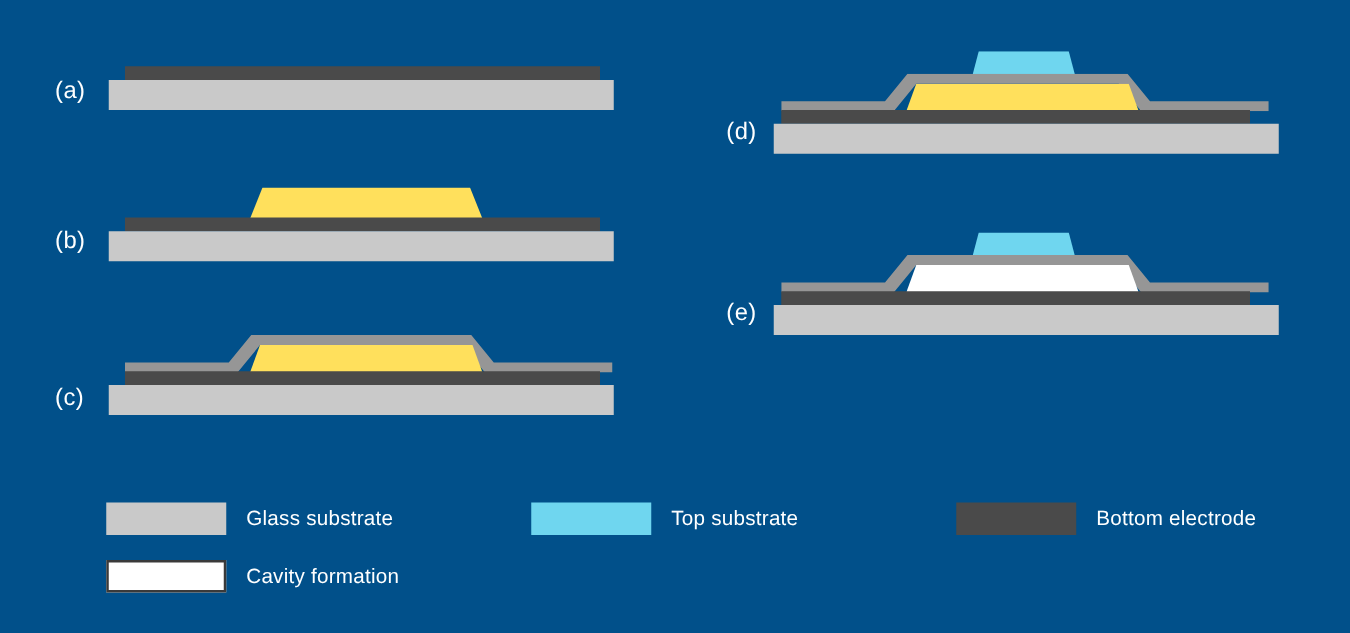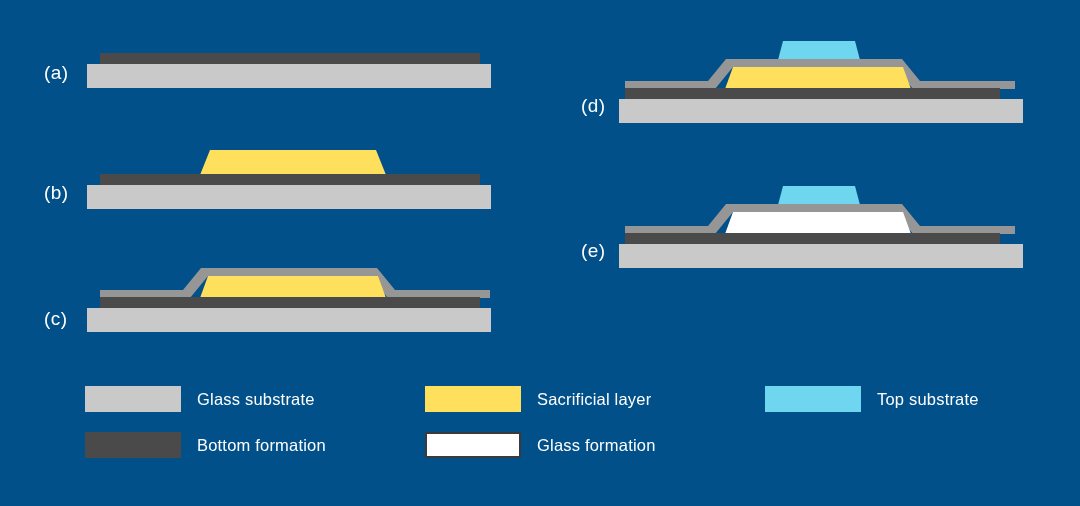--- a/index.html
+++ b/index.html
@@ -28,21 +28,21 @@
   .stack {
     position: absolute;
   }
   .shape {
     position: absolute;
   }
   
   .legend {
     position: absolute;
     left: 85px;
-    top: 376px;
+    top: 392px;
     width: 950px;
     display: grid;
     grid-template-columns: 340px 340px 270px;
     grid-template-rows: 46px 46px;
     align-items: center;
   }
   .legend-item {
     display: flex;
     align-items: center;
   }
@@ -146,36 +146,32 @@
     <div class="shape" style="left:619px; top:244px; width:404px; height:24px; background:#c9c9c9;"></div>
   </div>
 
   <div class="legend">
 
     <div class="legend-item">
       <div class="legend-swatch" style="background:#c9c9c9;"></div>
       <div class="legend-text">Glass substrate</div>
     </div>
 
-    <div class="legend-item">
-      <div class="legend-swatch" style="background:#ffe05c;"></div>
-      <div class="legend-text">Sacrificial layer</div>
-    </div>
 
     <div class="legend-item">
       <div class="legend-swatch" style="background:#6fd6ef;"></div>
       <div class="legend-text">Top substrate</div>
     </div>
 
     <div class="legend-item">
       <div class="legend-swatch" style="background:#4a4a4a;"></div>
-      <div class="legend-text">Bottom formation</div>
+      <div class="legend-text">Bottom electrode</div>
     </div>
 
 
     <div class="legend-item">
       <div class="legend-swatch" style="background:#ffffff; border:2px solid #3a3a3a; box-sizing:border-box;"></div>
-      <div class="legend-text">Glass formation</div>
+      <div class="legend-text">Cavity formation</div>
     </div>
 
   </div>
 
 </div>
 
 </body></html>

